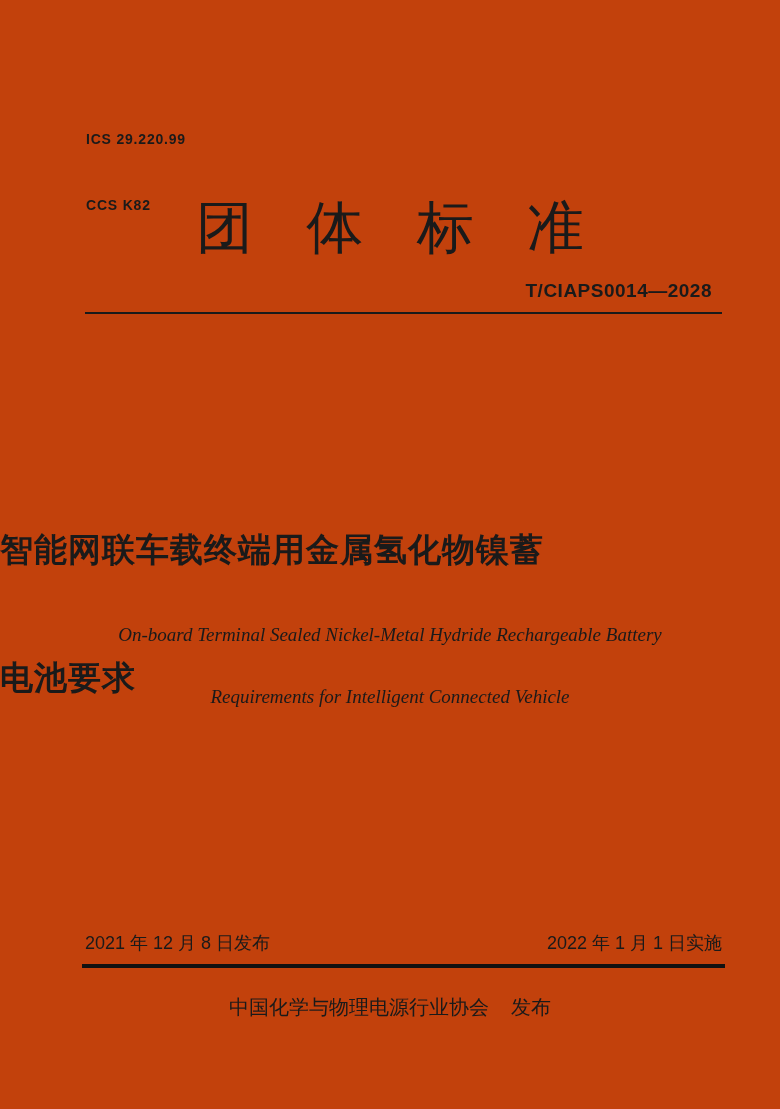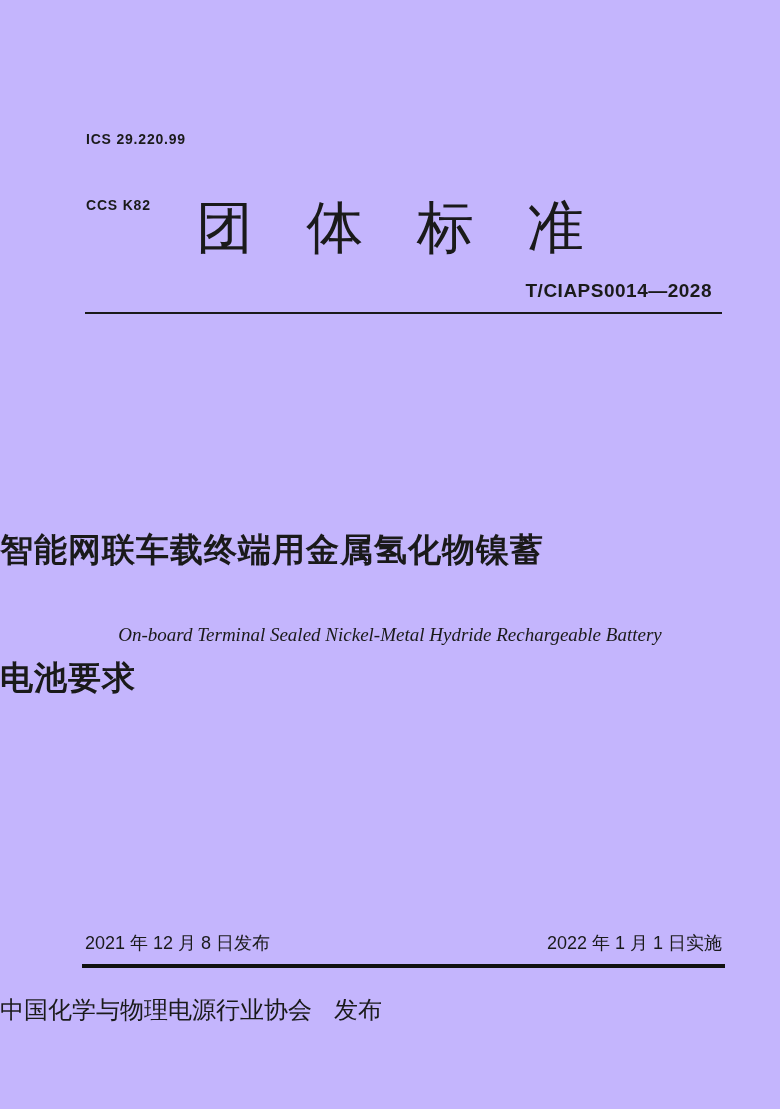--- a/index.html
+++ b/index.html
@@ -6,21 +6,21 @@
   html, body { background: #ffffff; }
   body {
     width: 780px; height: 1109px;
     font-family: "Liberation Sans", "DejaVu Sans", sans-serif;
     color: #1a1a1a;
     position: relative;
     overflow: hidden;
   }
   .page {
     position: absolute; inset: 0;
-    background: #c4b5fd;
+    background: #c2410c;
   }
   
   .ics-block {
     position: absolute; left: 86px; top: 84px;
     font-size: 14px; font-weight: 600;
     letter-spacing: 0.8px; line-height: 22px;
     white-space: pre;
   }
   
   .type-title {
@@ -67,22 +67,22 @@
     white-space: nowrap;
   }
   
   .rule-thick {
     position: absolute; top: 964px; left: 82px; width: 643px; height: 4px;
     background: #111111;
   }
   
   .publisher-row {
     position: absolute; top: 994px; left: 0; width: 100%;
-    display: flex; justify-content: flex-start; align-items: baseline;
-    font-size: 24px; font-weight: 500;
+    display: flex; justify-content: center; align-items: baseline;
+    font-size: 20px; font-weight: 500;
     white-space: nowrap;
   }
   .publisher-row .gap { display: inline-block; width: 22px; }
 </style>
 </head>
 <body>
 
 <div class="page">
 
   <div class="ics-block">
@@ -101,20 +101,21 @@
 
   <div class="rule-thin"></div>
 
   <div class="main-title">
     <div>智能网联车载终端用金属氢化物镍蓄</div>
     <div>电池要求</div>
   </div>
 
   <div class="english-title">
     <div>On-board Terminal Sealed Nickel-Metal Hydride Rechargeable Battery</div>
+    <div>Requirements for Intelligent Connected Vehicle</div>
   </div>
 
   <div class="date-row">
     <span>2021 年 12 月 8 日发布</span>
     <span>2022 年 1 月 1 日实施</span>
   </div>
 
   <div class="rule-thick"></div>
 
   <div class="publisher-row">

